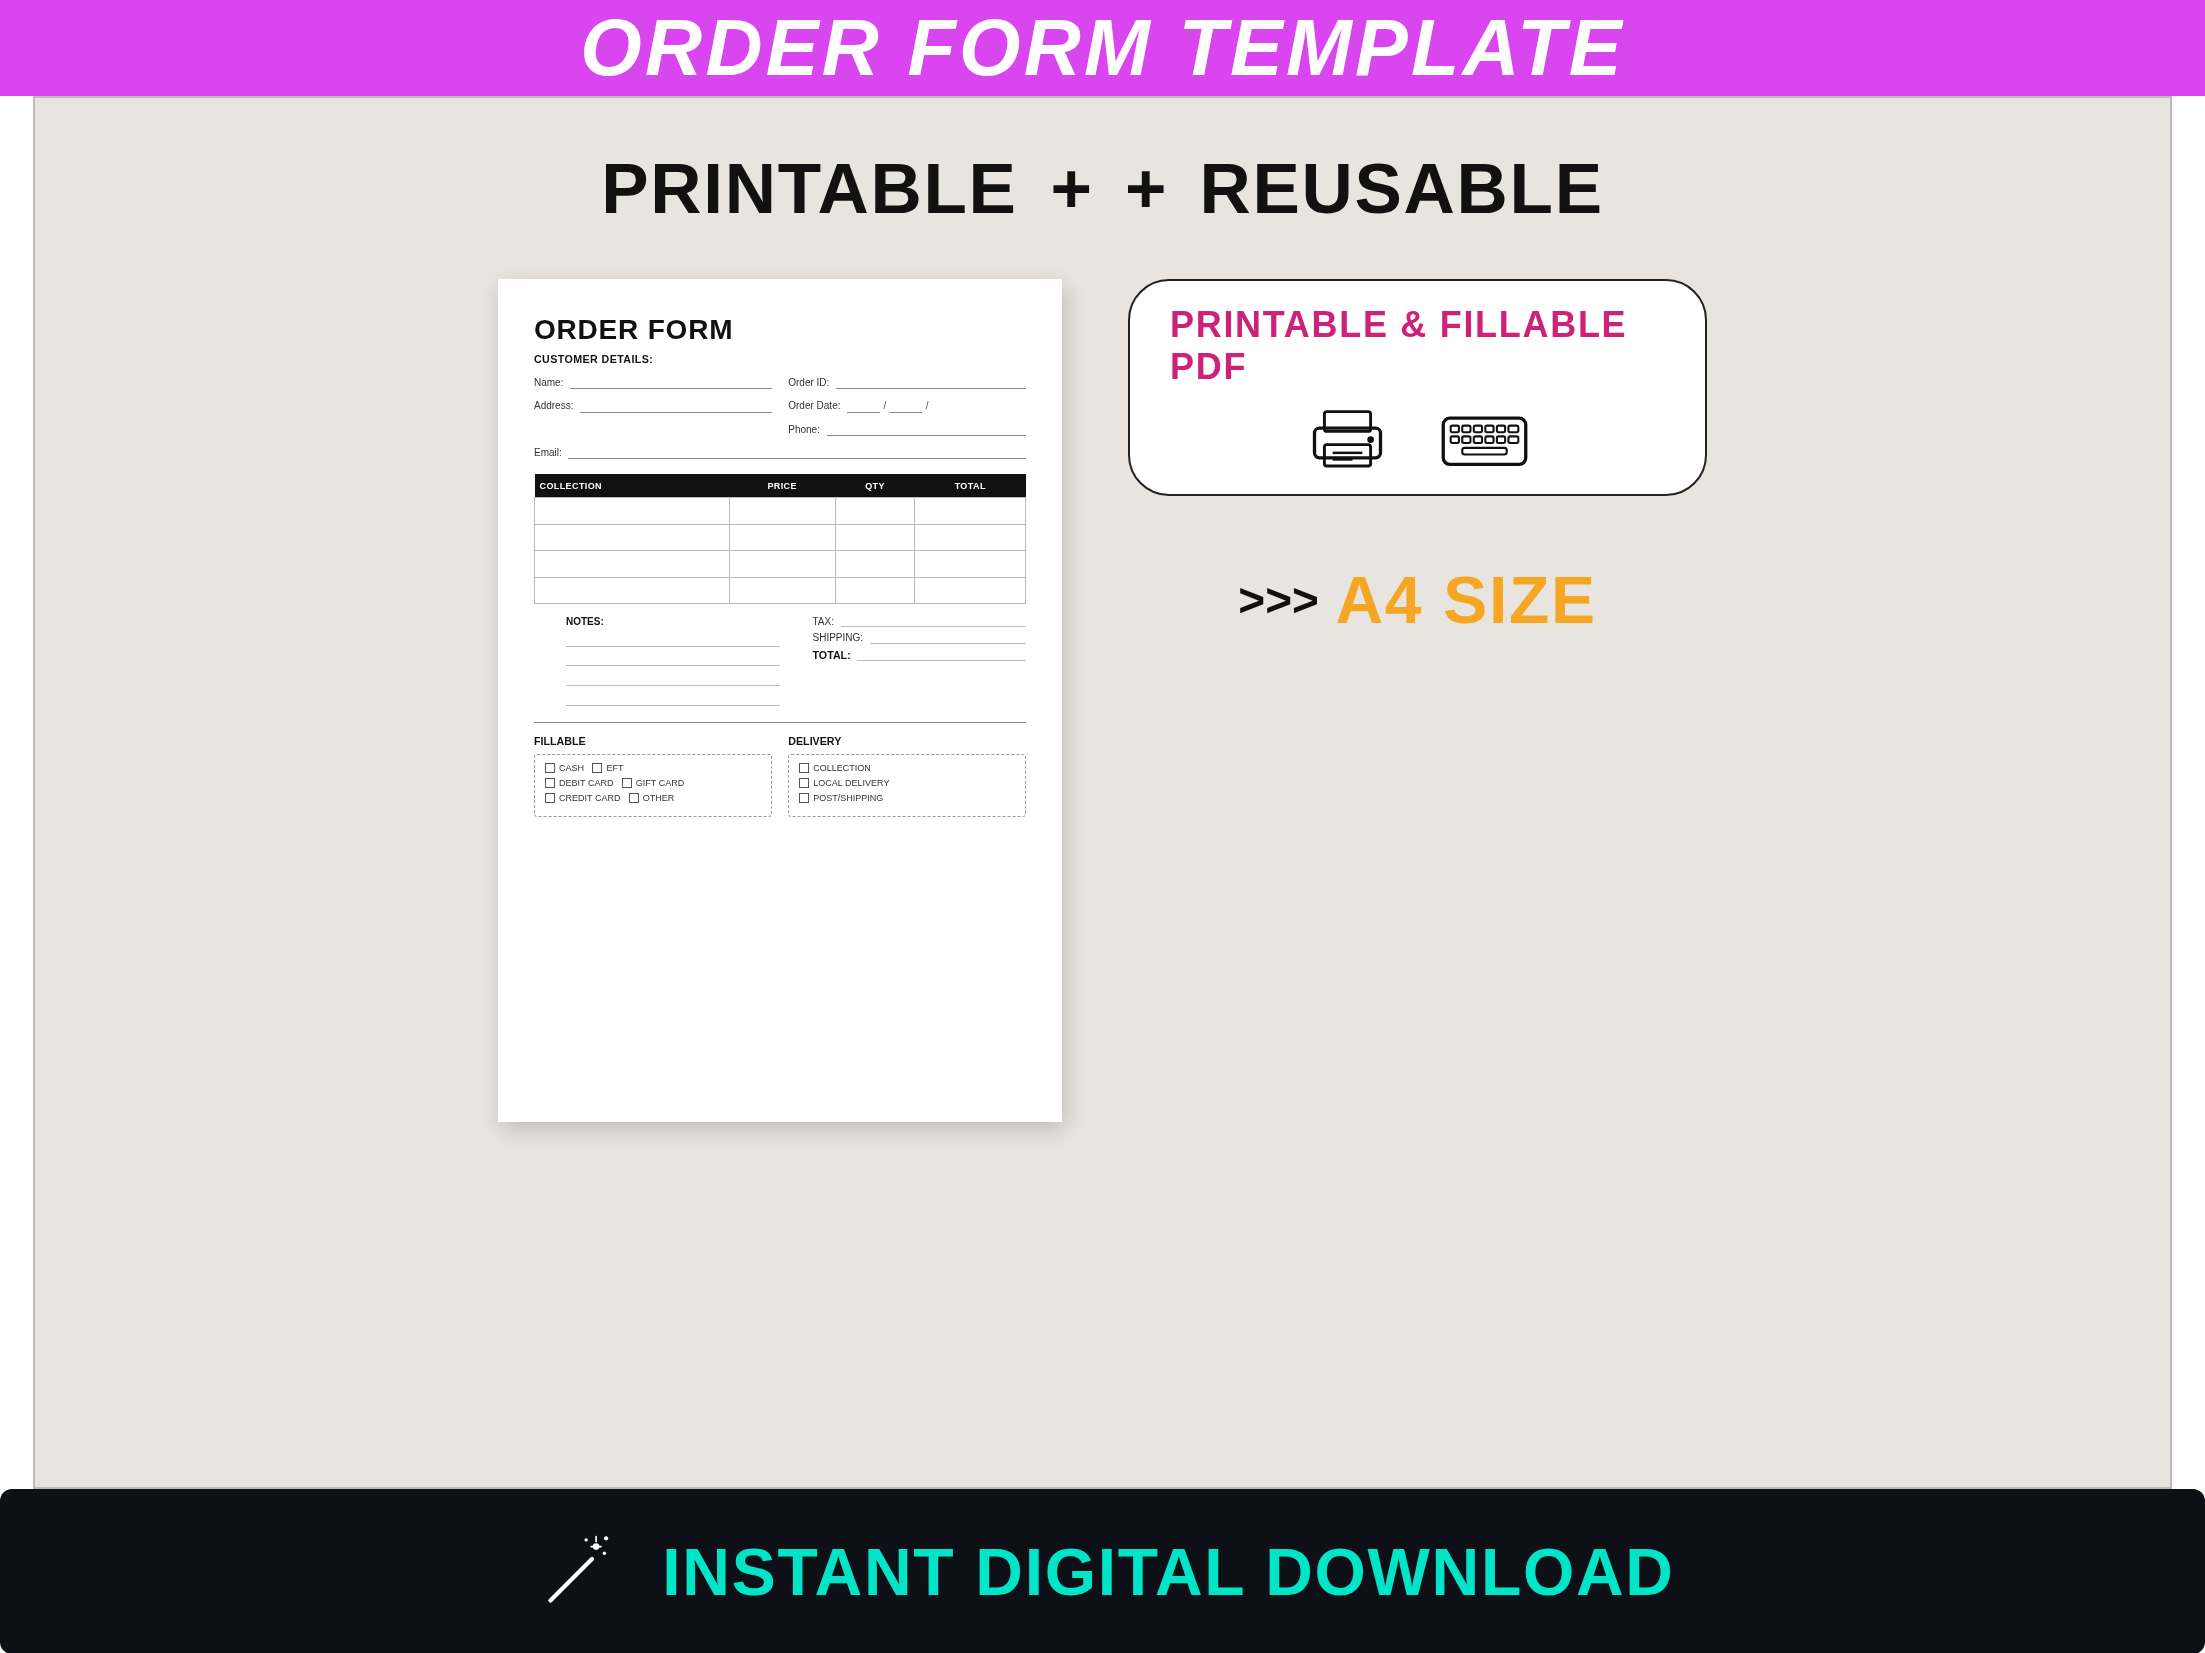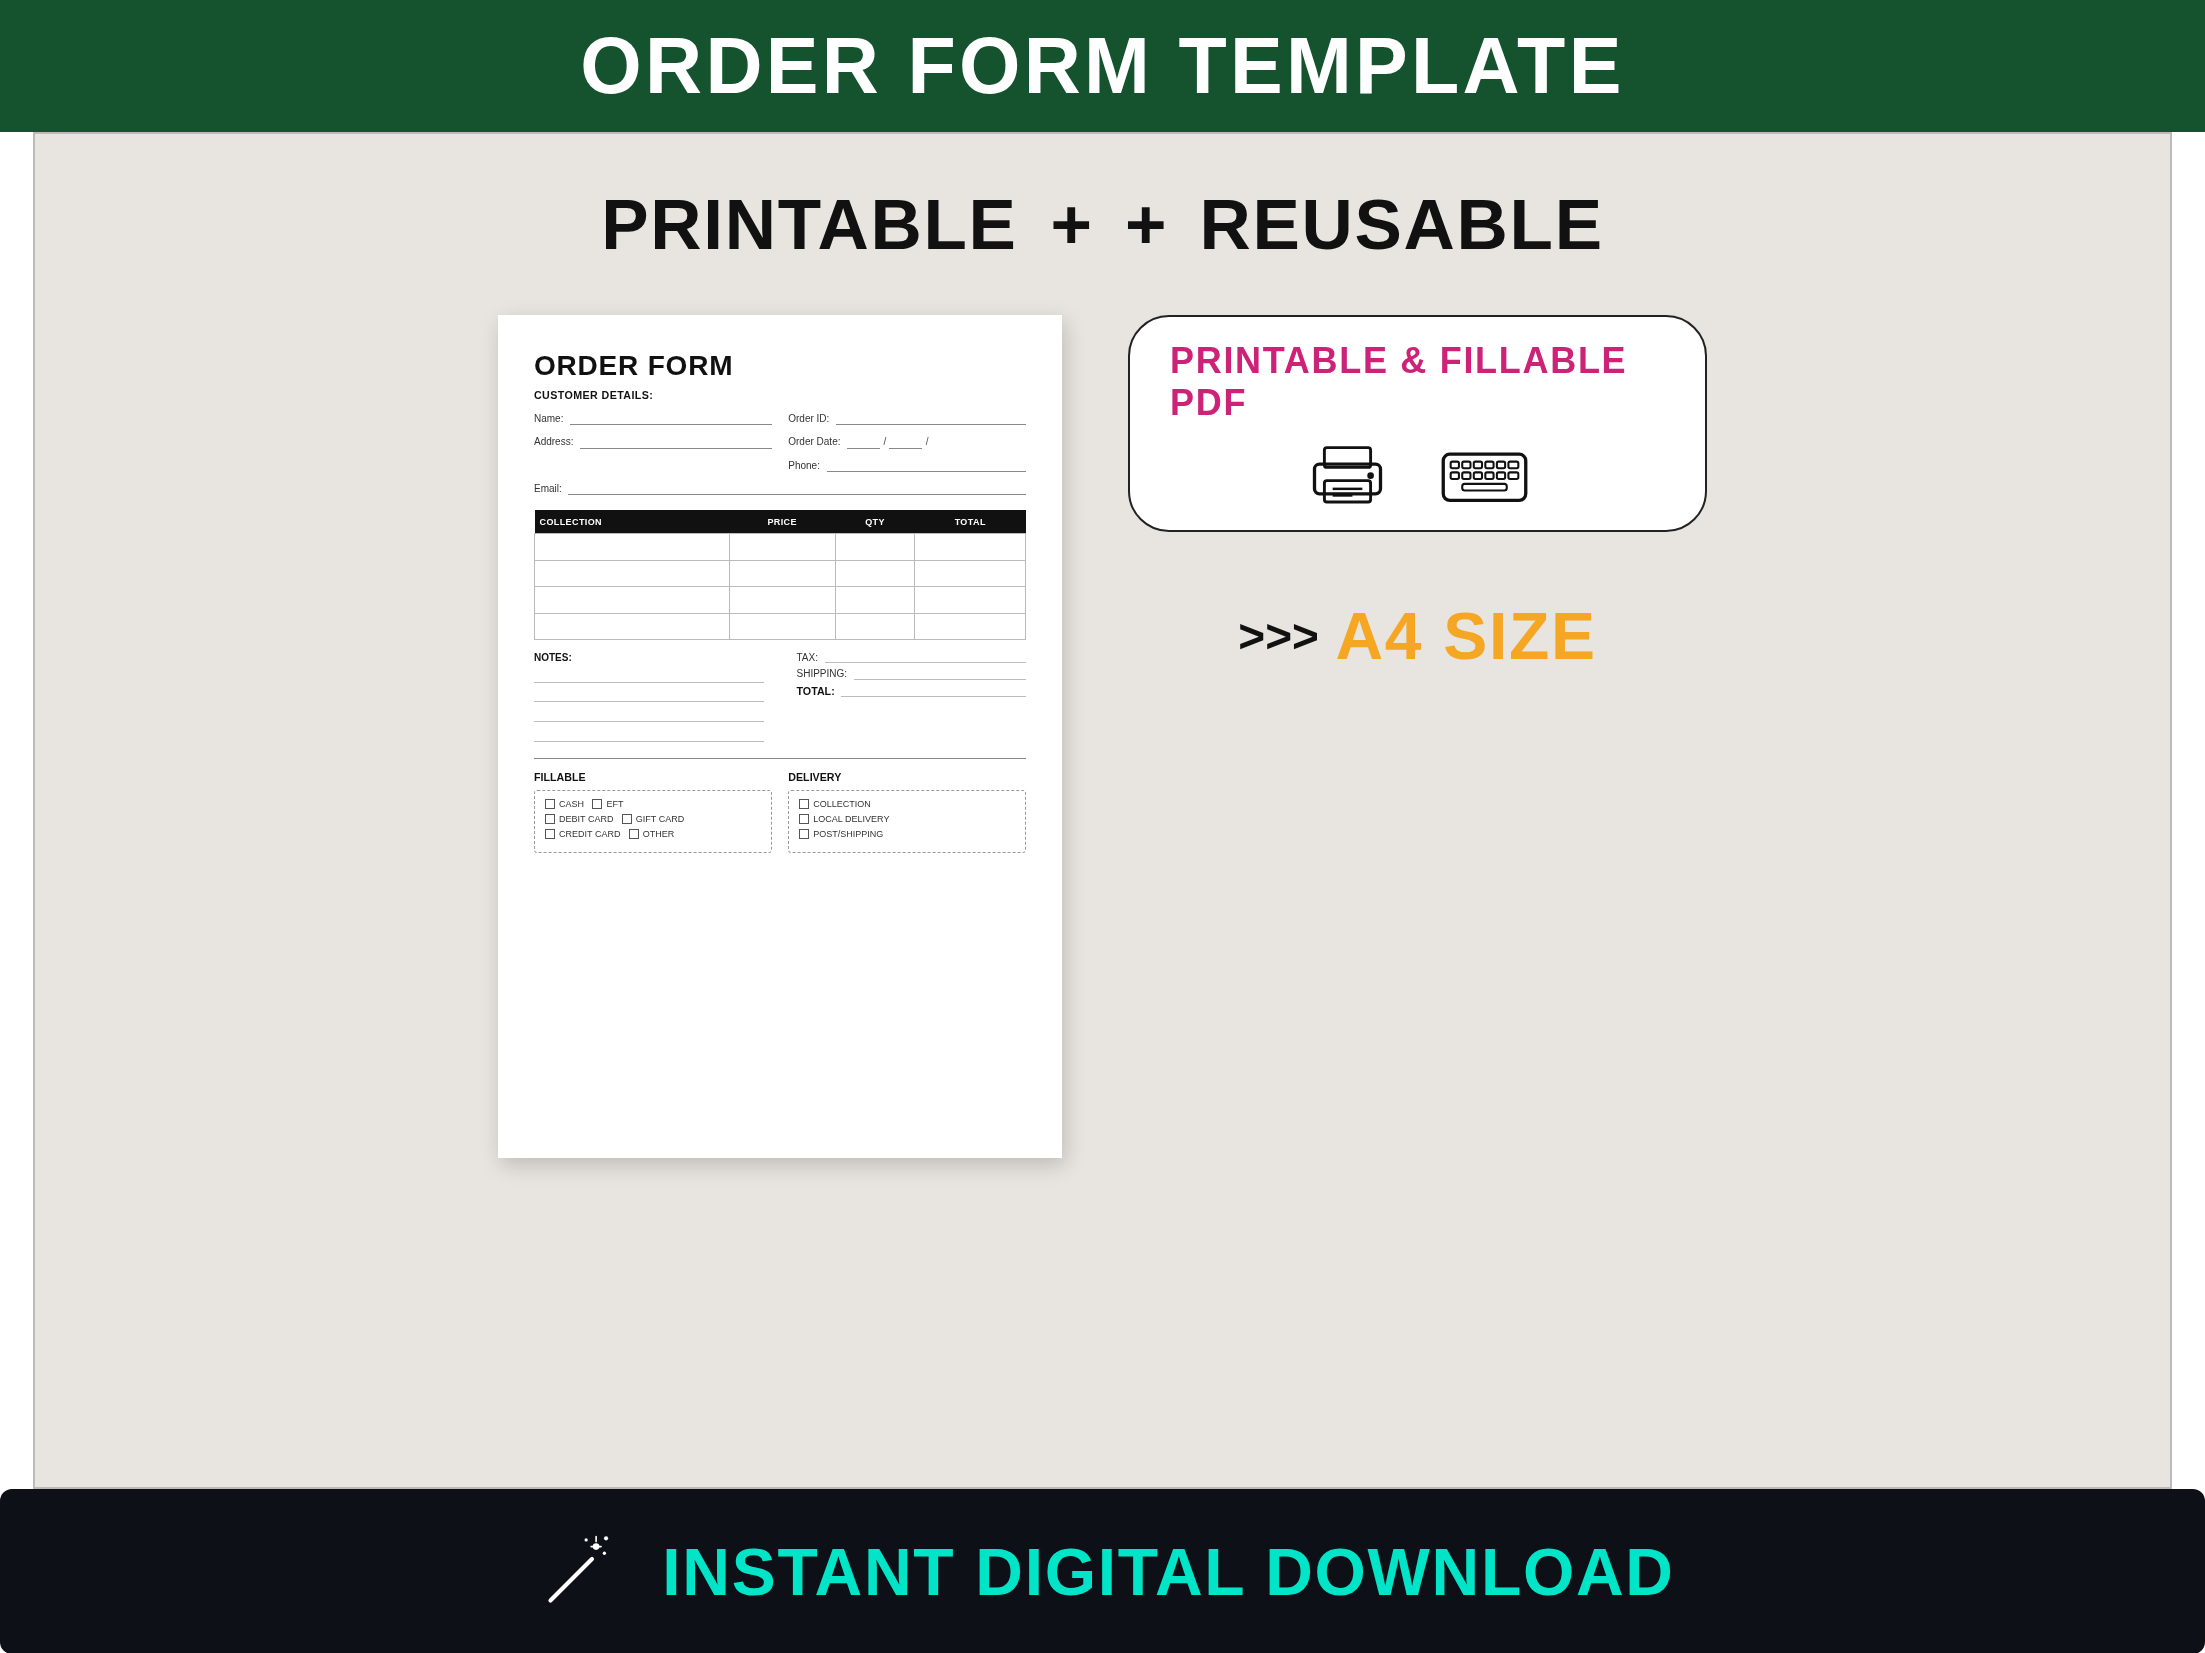--- a/index.html
+++ b/index.html
@@ -7,25 +7,26 @@
       width: 2205px;
       height: 1654px;
       font-family: Arial, sans-serif;
       display: flex;
       flex-direction: column;
       overflow: hidden;
     }
 
     
     .top-bar {
-      background: #14532d;
-      height: 132px;
+      background: #d946ef;
+      height: 96px;
       display: flex;
       align-items: center;
       justify-content: center;
+      font-style: italic;
     }
     .top-bar h1 {
       color: #ffffff;
       font-size: 79px;
       font-weight: 900;
       letter-spacing: 3.3px;
       text-transform: uppercase;
     }
 
     
@@ -164,20 +165,21 @@
     }
 
     
     .notes-totals-row {
       display: flex;
       gap: 16.5px;
       margin-bottom: 13.2px;
     }
     .notes-section {
       flex: 1;
+      margin-left: 32px;
     }
     .notes-section label {
       font-size: 10px;
       font-weight: 700;
       color: #111;
       display: block;
       margin-bottom: 3.3px;
     }
     .notes-lines .note-line {
       border-bottom: 0.8px solid #bbb;

